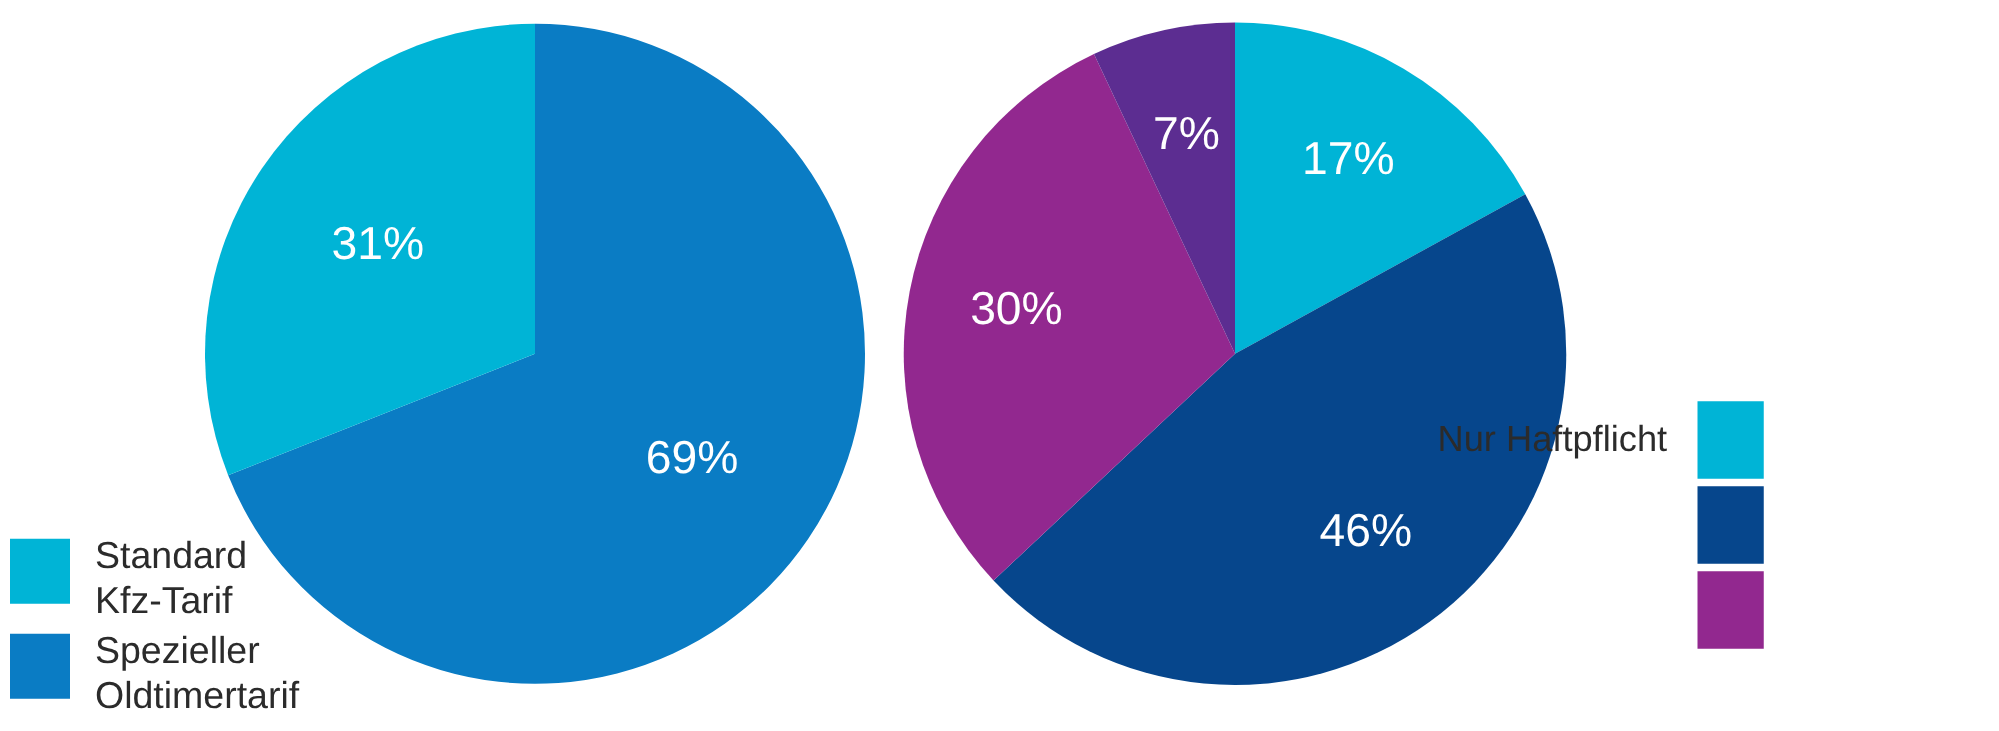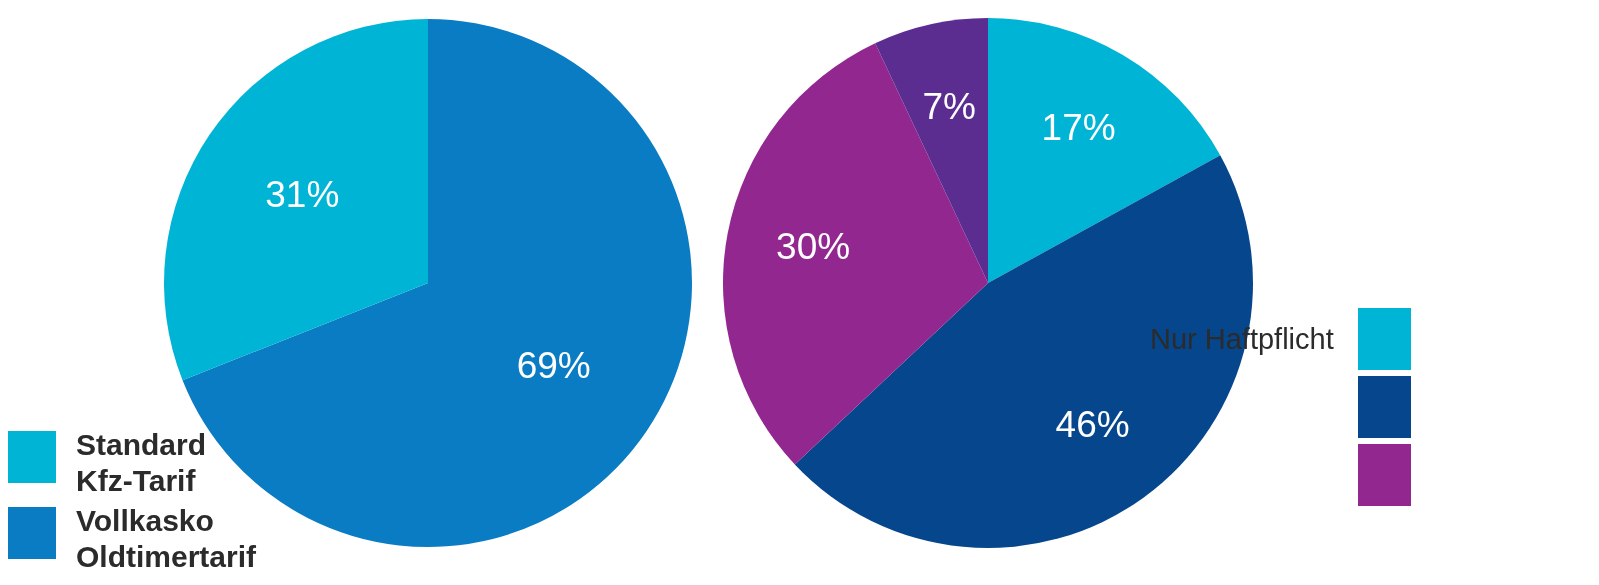--- a/index.html
+++ b/index.html
@@ -60,27 +60,26 @@
   }
   #legend-left .swatch {
     width: 48px;
     height: 52px;
     margin-top: 4px;
   }
   #legend-left .legend-text {
     margin-left: 20px;
     font-size: 30px;
     line-height: 36px;
-    font-weight: bold;
   }
 
   
   #legend-right {
     left: 1150px;
-    top: 305px;
+    top: 318px;
   }
   #legend-right .legend-row {
     justify-content: flex-end;
     height: 68px;
   }
   #legend-right .legend-text {
     font-size: 29px;
     line-height: 34px;
     text-align: right;
     margin-right: 24px;
@@ -118,21 +117,21 @@
   </div>
 
   <div class="legend" id="legend-left">
       <div class="legend-row">
         <div class="swatch" style="background: rgb(0, 180, 214);"></div>
         <div class="legend-text">Standard
 Kfz-Tarif</div>
       </div>
       <div class="legend-row">
         <div class="swatch" style="background: rgb(10, 124, 196);"></div>
-        <div class="legend-text">Vollkasko
+        <div class="legend-text">Spezieller
 Oldtimertarif</div>
       </div>
     </div>
 
   <div class="legend" id="legend-right">
       <div class="legend-row">
         <div class="legend-text">Nur Haftpflicht</div>
         <div class="swatch" style="background: rgb(0, 180, 214);"></div>
       </div>
       <div class="legend-row">

